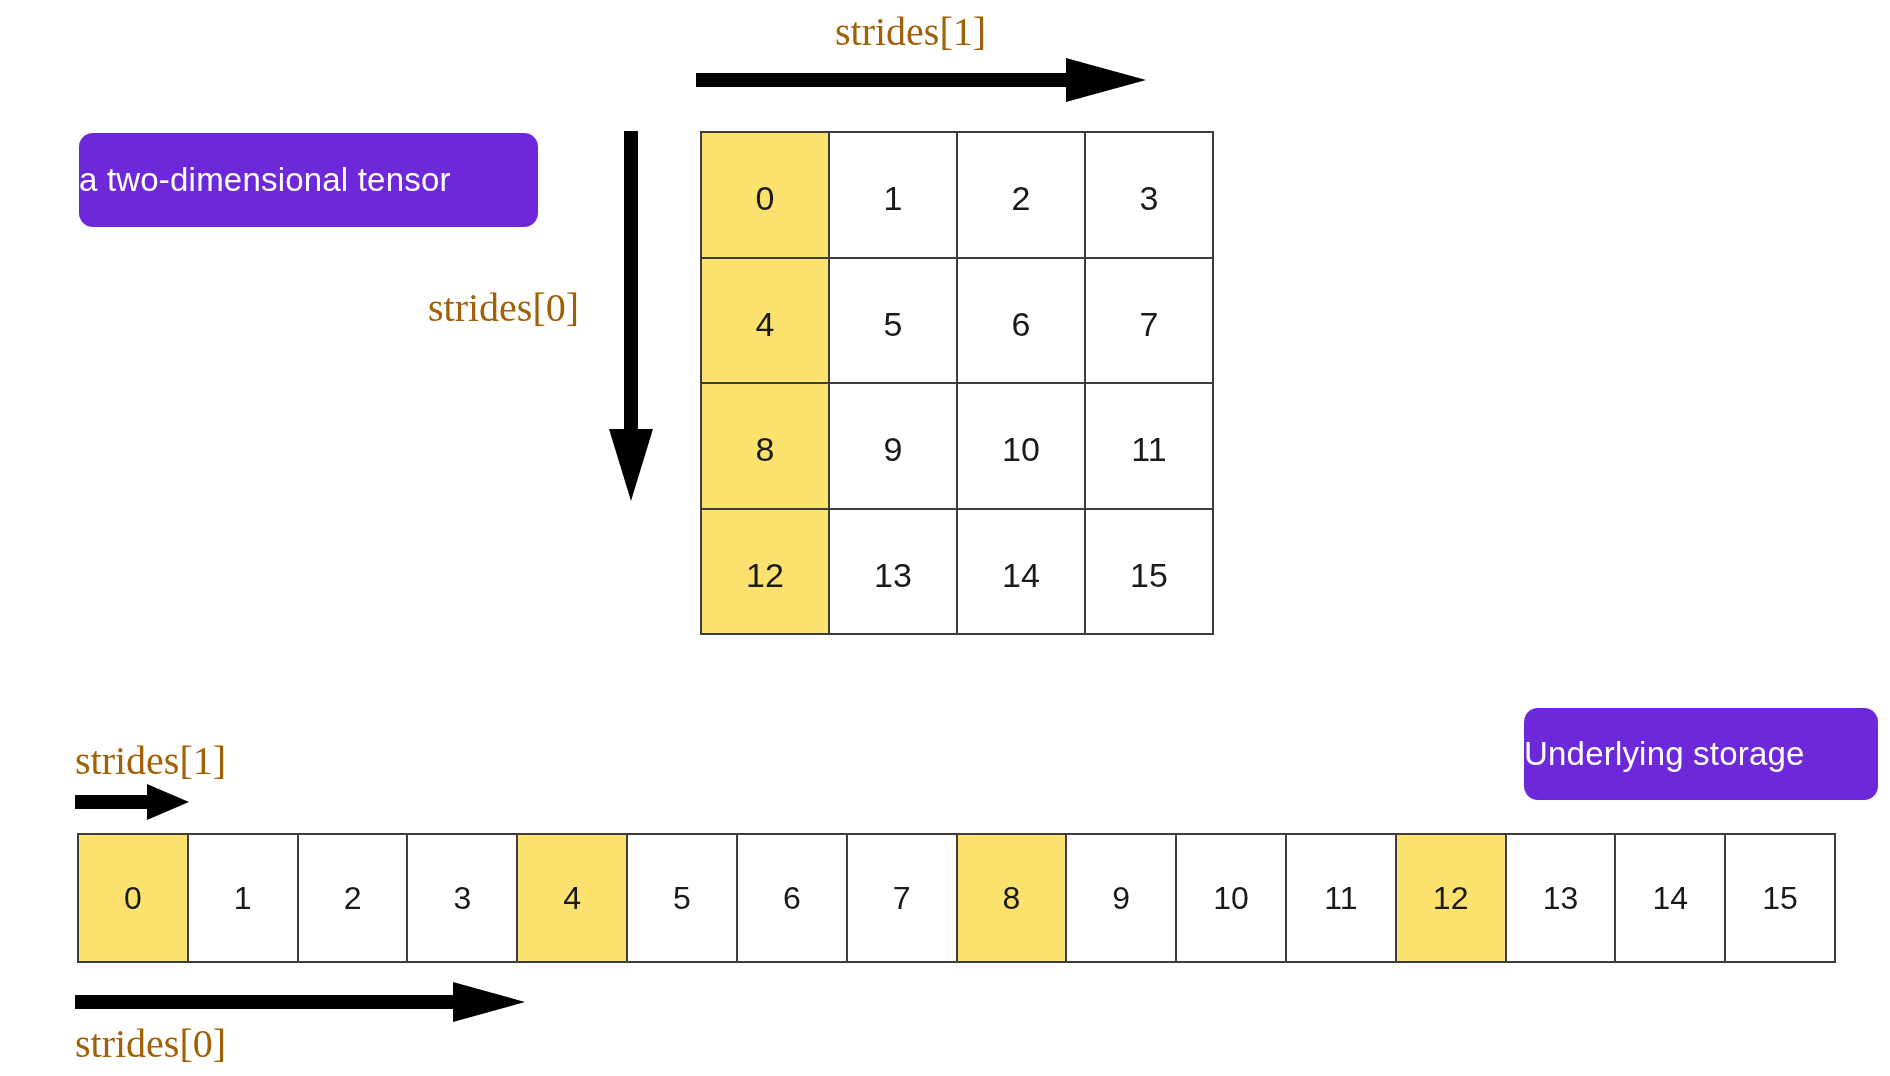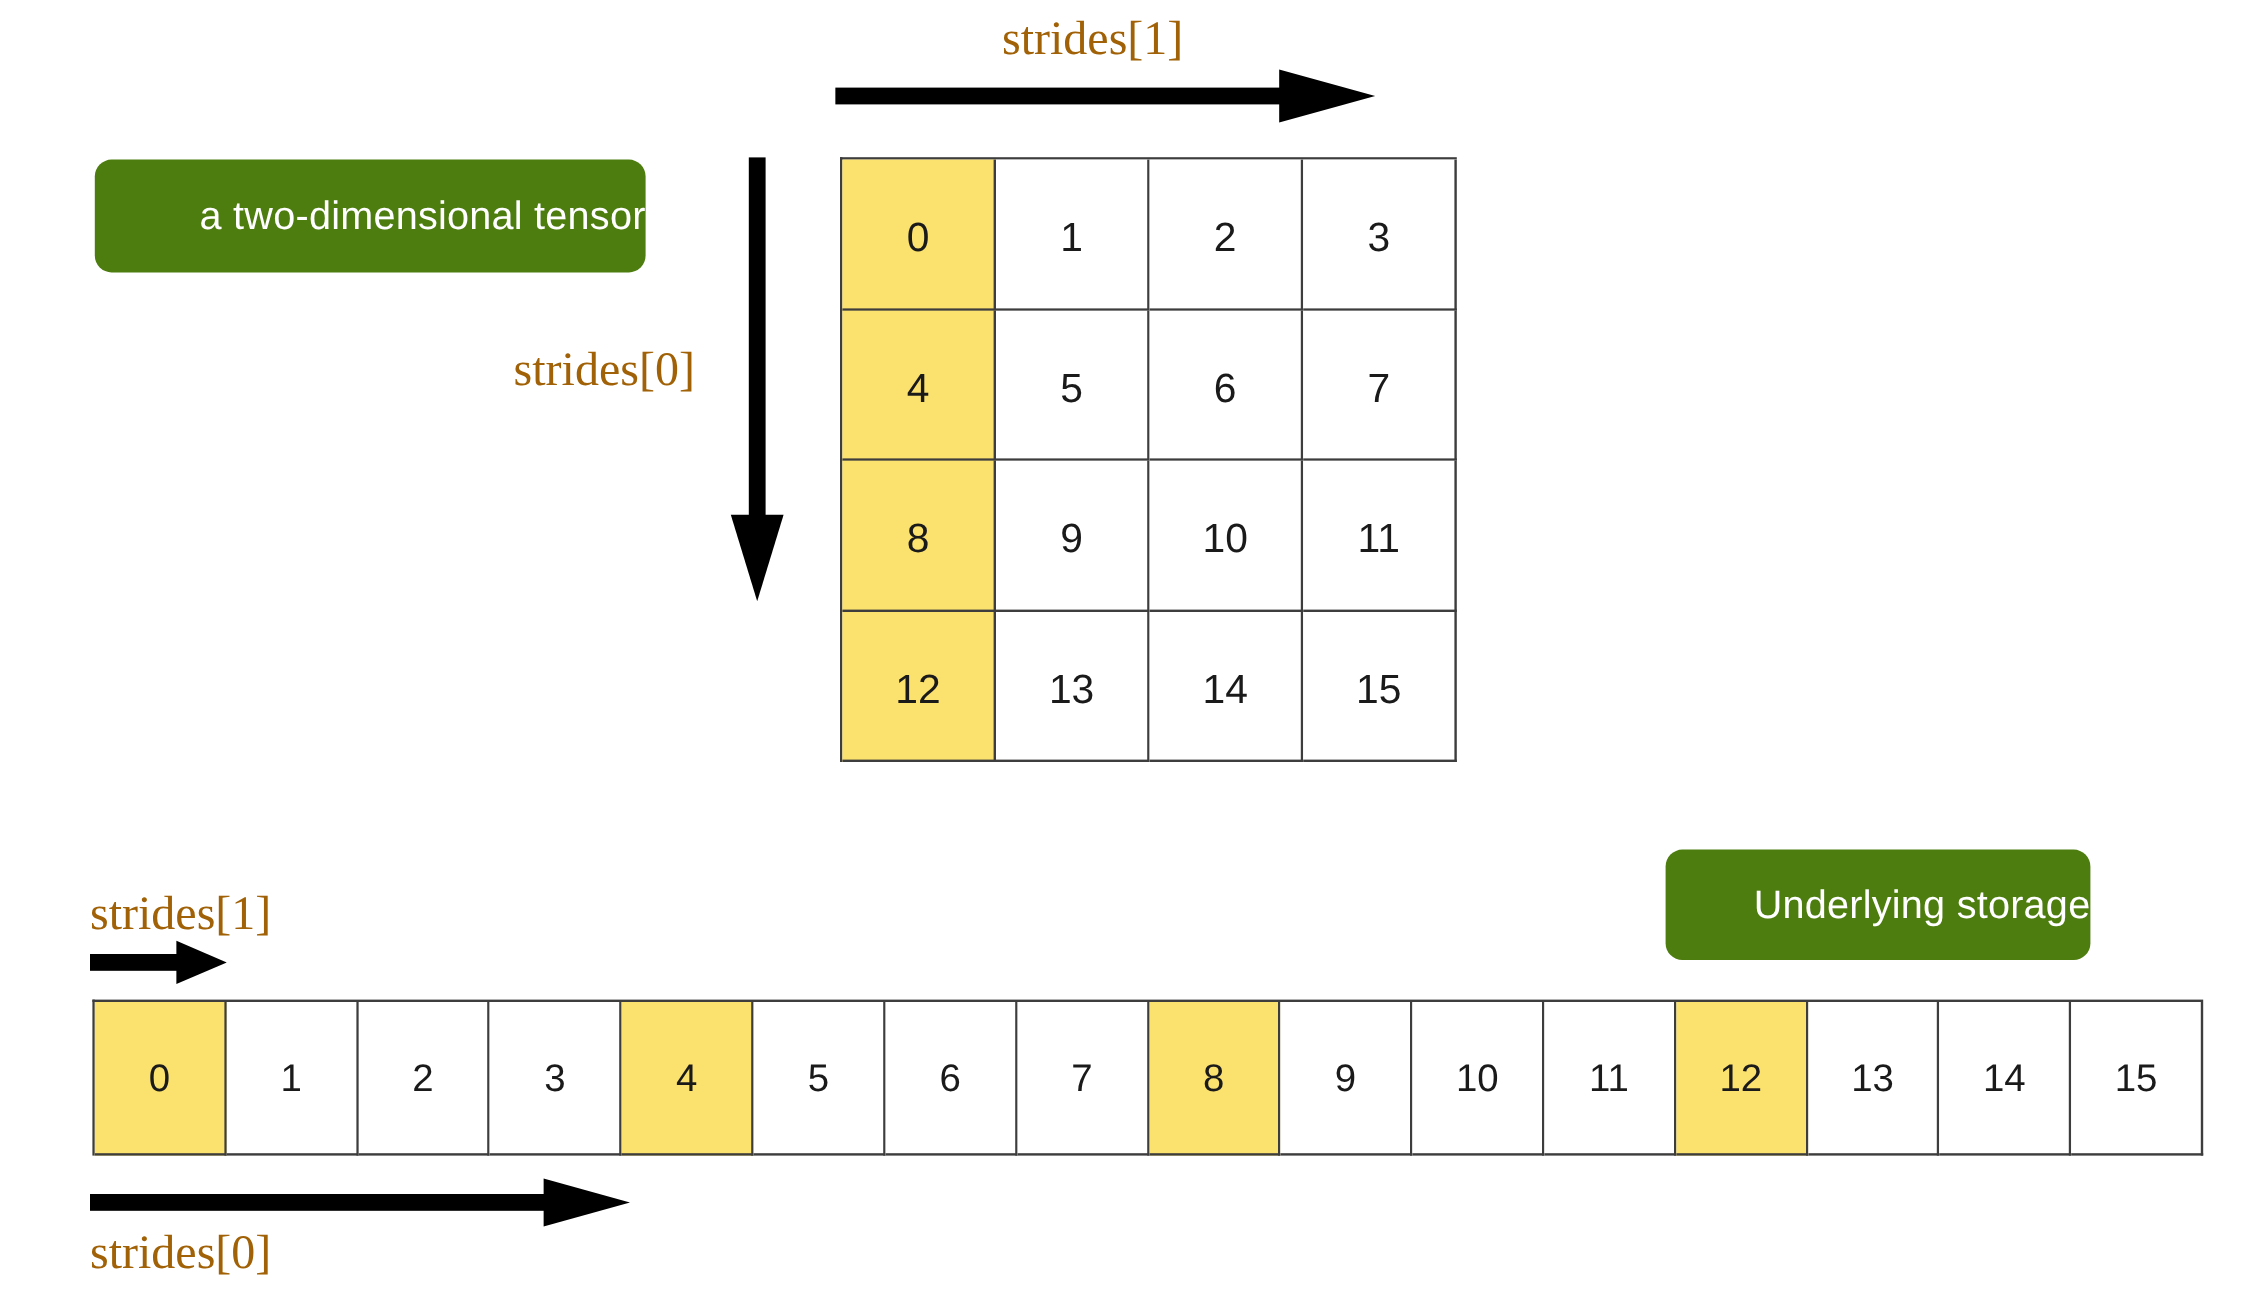--- a/index.html
+++ b/index.html
@@ -11,39 +11,39 @@
     width: 1890px;
     height: 1076px;
     position: relative;
     overflow: hidden;
     font-family: "Liberation Sans", sans-serif;
   }
 
   
   .badge {
     position: absolute;
-    background: #4d7c0f;
+    background: #6d28d9;
     color: #ffffff;
     border-radius: 14px;
     display: flex;
     align-items: center;
-    justify-content: flex-end;
+    justify-content: flex-start;
     font-family: "Liberation Sans", sans-serif;
     font-size: 33px;
     letter-spacing: 0.2px;
     box-sizing: border-box;
   }
   #tensor-badge {
     left: 79px;
     top: 133px;
     width: 459px;
     height: 94px;
   }
   #storage-badge {
-    left: 1388px;
+    left: 1524px;
     top: 708px;
     width: 354px;
     height: 92px;
   }
 
   
   .stride-label {
     position: absolute;
     color: #a16207;
     font-family: "Liberation Serif", serif;

